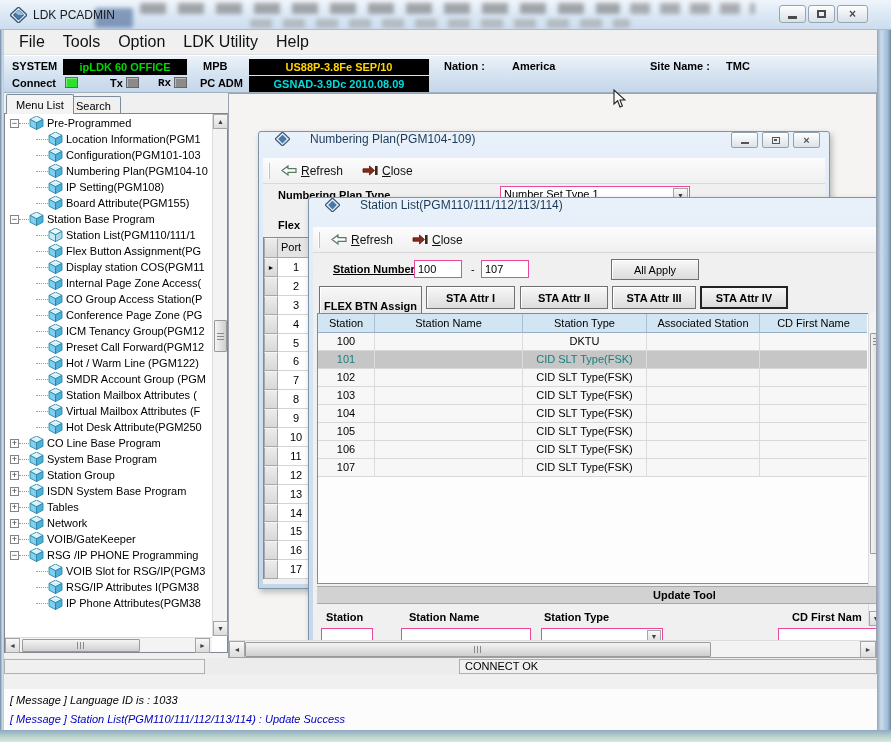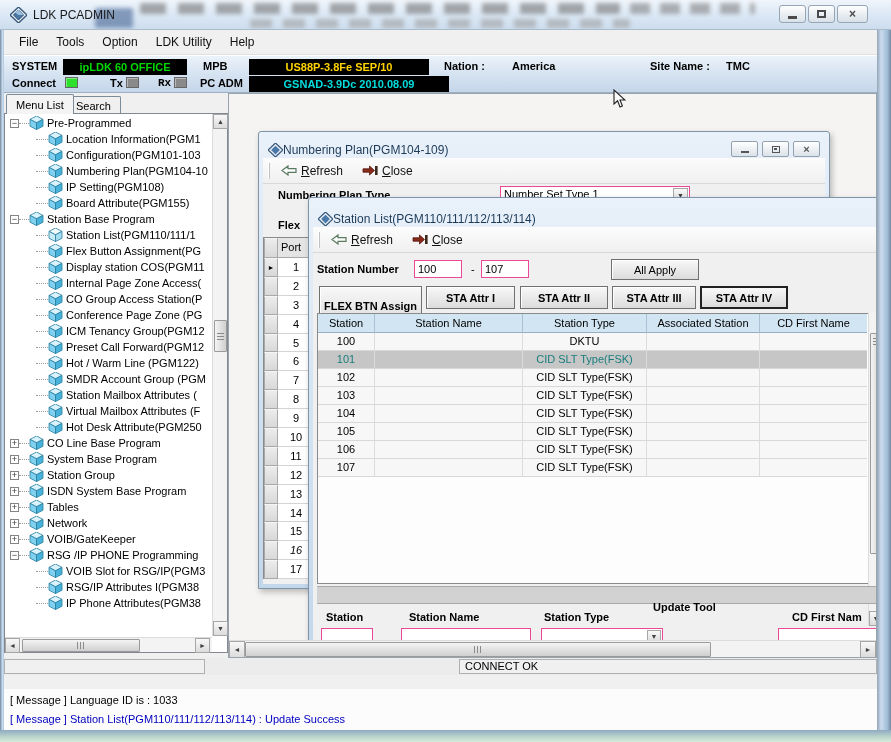--- a/index.html
+++ b/index.html
@@ -25,21 +25,21 @@
 
   .cap-btn { position:absolute; top:5px; height:18px; background:linear-gradient(#fefefe,#d8e0e8);
     border:1px solid #97a6b4; border-radius:3px; display:flex; align-items:center; justify-content:center; }
   .g-min { width:9px; height:3px; background:#4a4a4a; margin-top:7px; }
   .g-max { width:9px; height:8px; border:2px solid #4a4a4a; }
   .g-close { font-size:12px; font-weight:bold; color:#4a4a4a; line-height:1; }
 
   
   .menubar { position:absolute; left:4px; top:30px; width:873px; height:25px; background:#f0f0f0;
     border-bottom:1px solid #e0e0e0; display:flex; align-items:center; padding-left:6px; }
-  .menu-item { padding:4px 9px; font-size:12px; color:#111; }
+  .menu-item { padding:4px 9px; font-size:16px; color:#111; }
 
   
   .syspanel { position:absolute; left:4px; top:55px; width:873px; height:38px;
     background:linear-gradient(180deg,#ebf2fa 0%,#d6e3f1 50%,#c5d6ea 100%);
     border-top:1px solid #ffffff; border-bottom:1px solid #9fb0c1; }
   .sys-label { position:absolute; font-weight:bold; font-size:11px; color:#000; }
   .sys-box { position:absolute; background:#000; height:16px; line-height:16px; text-align:center;
     font-weight:bold; font-size:11px; }
   .led { position:absolute; width:13px; height:11px; border:1px solid #666;
     box-shadow:inset 1px 1px 0 rgba(255,255,255,.4); }
@@ -70,21 +70,21 @@
   .grip-h { width:7px; height:7px; background:repeating-linear-gradient(180deg,#8a8a8a 0 1px,transparent 1px 3px); }
   .grip-v { width:8px; height:7px; background:repeating-linear-gradient(90deg,#8a8a8a 0 1px,transparent 1px 3px); }
 
   
   .mdi { position:absolute; left:228px; top:93px; width:649px; height:565px;
     border:1px solid #98a3af; background:#f5f4f2; overflow:hidden; }
 
   
   .iwin { position:absolute; background:linear-gradient(180deg,#e9f1fa 0%,#d6e5f3 40%,#c3d7eb 100%);
     border:1px solid #8094a8; border-radius:3px 3px 0 0; box-shadow:2px 3px 6px rgba(0,0,0,.25); }
-  .iwin-title { display:flex; align-items:flex-end; padding:0 9px; gap:0; }
+  .iwin-title { display:flex; align-items:flex-start; padding:0 9px; gap:20px;margin-left:7px; }
   .iwin-title-text { font-size:12px; color:#1c3a58; }
   .iwin-controls { margin-left:auto; display:flex; gap:4px; }
   .iwin-btn { width:27px; height:16px; background:linear-gradient(#fff,#dbe2e9); border:1px solid #93a1af;
     border-radius:2px; display:flex; align-items:center; justify-content:center; }
   .ig-min { width:8px; height:2px; background:#555; margin-top:6px; }
   .ig-max { width:8px; height:7px; border:1px solid #555; display:flex; align-items:center; justify-content:center; }
   .ig-max i { display:block; width:3px; height:2px; background:#555; }
   .ig-close { font-size:11px; font-weight:bold; color:#555; line-height:1; }
   .iwin-body { position:absolute; left:4px; right:4px; background:#f0f0f0; overflow:hidden; }
 
@@ -127,21 +127,21 @@
   .pg-head { background:#e4e4e4; border-bottom:1px solid #a8a8a8; text-align:left; padding-left:3px; }
 
   
   .statusbar { position:absolute; left:4px; top:658px; width:873px; height:17px; background:#ececec; }
   .status-cell { position:absolute; top:1px; height:15px; border:1px solid #b0b0b0; background:#f0f0f0;
     font-size:11px; line-height:13px; padding-left:5px; }
   .msg-header { position:absolute; left:4px; top:675px; width:873px; height:14px; background:#d8d8d8;
     border-top:1px solid #b4b4b4; border-bottom:1px solid #b4b4b4; }
   .msg-header span { position:absolute; left:536px; top:0; font-weight:bold; font-size:11px; color:#00009b; }
   .msg-area { position:absolute; left:4px; top:689px; width:873px; height:41px; background:#fcfcfc; padding:2px 6px; }
-  .msg-line { font-size:11px; line-height:19px; white-space:nowrap; }
+  .msg-line { font-size:11px; line-height:19px; white-space:nowrap;font-style:italic; }
 
   .cursor { position:absolute; z-index:50; pointer-events:none; }
 </style>
 </head>
 <body>
 
 <div class="app">
 
   <div class="titlebar">
     <div class="bg-artifact" style="left:140px;top:3px;width:480px;height:11px;background:repeating-linear-gradient(90deg,#6a6a6a 0 26px,transparent 26px 38px);"></div>
@@ -186,21 +186,21 @@
     <span class="sys-label" style="left:646px;top:4px;">Site Name :</span>
     <span class="sys-label" style="left:722px;top:4px;">TMC</span>
 
     <span class="sys-label" style="left:8px;top:21px;">Connect</span>
     <span class="led" style="left:61px;top:21px;background:#2ce02c;"></span>
     <span class="sys-label" style="left:106px;top:21px;">Tx</span>
     <span class="led" style="left:122px;top:21px;background:#8a8a8a;"></span>
     <span class="sys-label" style="left:154px;top:21px;font-family:Liberation Mono, monospace;">Rx</span>
     <span class="led" style="left:170px;top:21px;background:#8a8a8a;"></span>
     <span class="sys-label" style="left:196px;top:21px;">PC ADM</span>
-    <div class="sys-box" style="left:245px;top:20px;width:200px;color:#00dcdc;">GSNAD-3.9Dc 2010.08.09</div>
+    <div class="sys-box" style="left:245px;top:20px;width:180px;color:#00dcdc;">GSNAD-3.9Dc 2010.08.09</div>
   </div>
 
   <div class="tab active" style="left:6px;top:94px;height:20px;">
     <span>Menu List</span>
   </div>
   <div class="tab" style="left:66px;top:96px;height:18px;">
     <span>Search</span>
   </div>
 
   <div class="tree-box">
@@ -653,21 +653,21 @@
               <div class="pg-row">
                 <span class="pg-sel" style="height: 18.9px;"></span>
                 <span class="pg-cell" style="height: 18.9px; line-height: 18px;">14</span>
               </div>
               <div class="pg-row">
                 <span class="pg-sel" style="height: 18.9px;"></span>
                 <span class="pg-cell" style="height: 18.9px; line-height: 18px;">15</span>
               </div>
               <div class="pg-row">
                 <span class="pg-sel" style="height: 18.9px;"></span>
-                <span class="pg-cell" style="height: 18.9px; line-height: 18px; font-style: italic;">16</span>
+                <span class="pg-cell" style="height: 18.9px; line-height: 18px;">16</span>
               </div>
               <div class="pg-row">
                 <span class="pg-sel" style="height: 18.9px;"></span>
                 <span class="pg-cell" style="height: 18.9px; line-height: 18px;">17</span>
               </div>
             </div>
         </div>
       </div>
     </div>
 
@@ -690,21 +690,21 @@
           </span>
           <span class="tb-item" style="margin-left:14px;">
             <svg width="16" height="11" viewBox="0 0 16 11">
                 <polygon points="1,3.8 7.5,3.8 7.5,1 12.5,5.5 7.5,10 7.5,7.2 1,7.2" fill="#8a2a18" stroke="#50180c" stroke-width=".8"></polygon>
                 <rect x="13" y="1" width="2.6" height="9" fill="#3a281a"></rect>
               </svg>
             <span class="fl">Close</span>
           </span>
         </div>
 
-        <span style="position:absolute;left:4px;top:36px;font-weight:bold;font-size:11px;">Station Number</span>
+        <span style="position:absolute;left:20px;top:36px;font-weight:bold;font-size:11px;text-decoration:underline;">Station Number</span>
         <input class="field-input" style="position: absolute; left: 101px; top: 33px; width: 48px; height: 18px;" value="100">
         <span style="position:absolute;left:158px;top:36px;font-size:11px;">-</span>
         <input class="field-input" style="position: absolute; left: 168px; top: 33px; width: 48px; height: 18px;" value="107">
         <div class="btn" style="position:absolute;left:298px;top:32px;width:88px;height:21px;">All Apply</div>
 
         <div id="attrbtns">
             <div class="btn bold" style="position: absolute; left: 6px; top: 59px; width: 103px; height: 40px;">FLEX BTN Assign</div>
             <div class="btn bold" style="position: absolute; left: 113px; top: 59px; width: 89px; height: 23px;">STA Attr I</div>
             <div class="btn bold" style="position: absolute; left: 207px; top: 59px; width: 88px; height: 23px;">STA Attr II</div>
             <div class="btn bold" style="position: absolute; left: 299px; top: 59px; width: 84px; height: 23px;">STA Attr III</div>
@@ -782,21 +782,21 @@
         <div class="sb-track-v" style="left:555px;top:86px;width:14px;height:313px;">
           <div class="sb-thumb" style="left:1px;top:20px;width:12px;height:221px;align-items:flex-start;justify-content:center;">
               <span class="grip-h" style="margin-top:4px;"></span>
             </div>
           <div class="sb-btn" style="left:0;top:298px;width:14px;height:15px;">
               <span>▼</span>
             </div>
         </div>
 
         <div class="update-bar" style="left:4px;top:359px;width:720px;height:18px;">
-          <span style="position:absolute;left:328px;top:14px;padding-left:8px;">Update Tool</span>
+          <span style="position:absolute;left:328px;top:2px;padding-left:8px;">Update Tool</span>
         </div>
         <span class="ut-label" style="left:13px;top:384px;">Station</span>
         <span class="ut-label" style="left:96px;top:384px;">Station Name</span>
         <span class="ut-label" style="left:231px;top:384px;">Station Type</span>
         <span class="ut-label" style="left:479px;top:384px;">CD First Nam</span>
 
         <input class="field-input" style="position: absolute; left: 8px; top: 401px; width: 52px; height: 17px;">
         <input class="field-input" style="position: absolute; left: 88px; top: 401px; width: 130px; height: 17px;">
         <div class="field-input" style="position:absolute;left:228px;top:401px;width:122px;height:17px;">
           <span class="sb-btn" style="right:1px;top:1px;width:14px;height:13px;">

